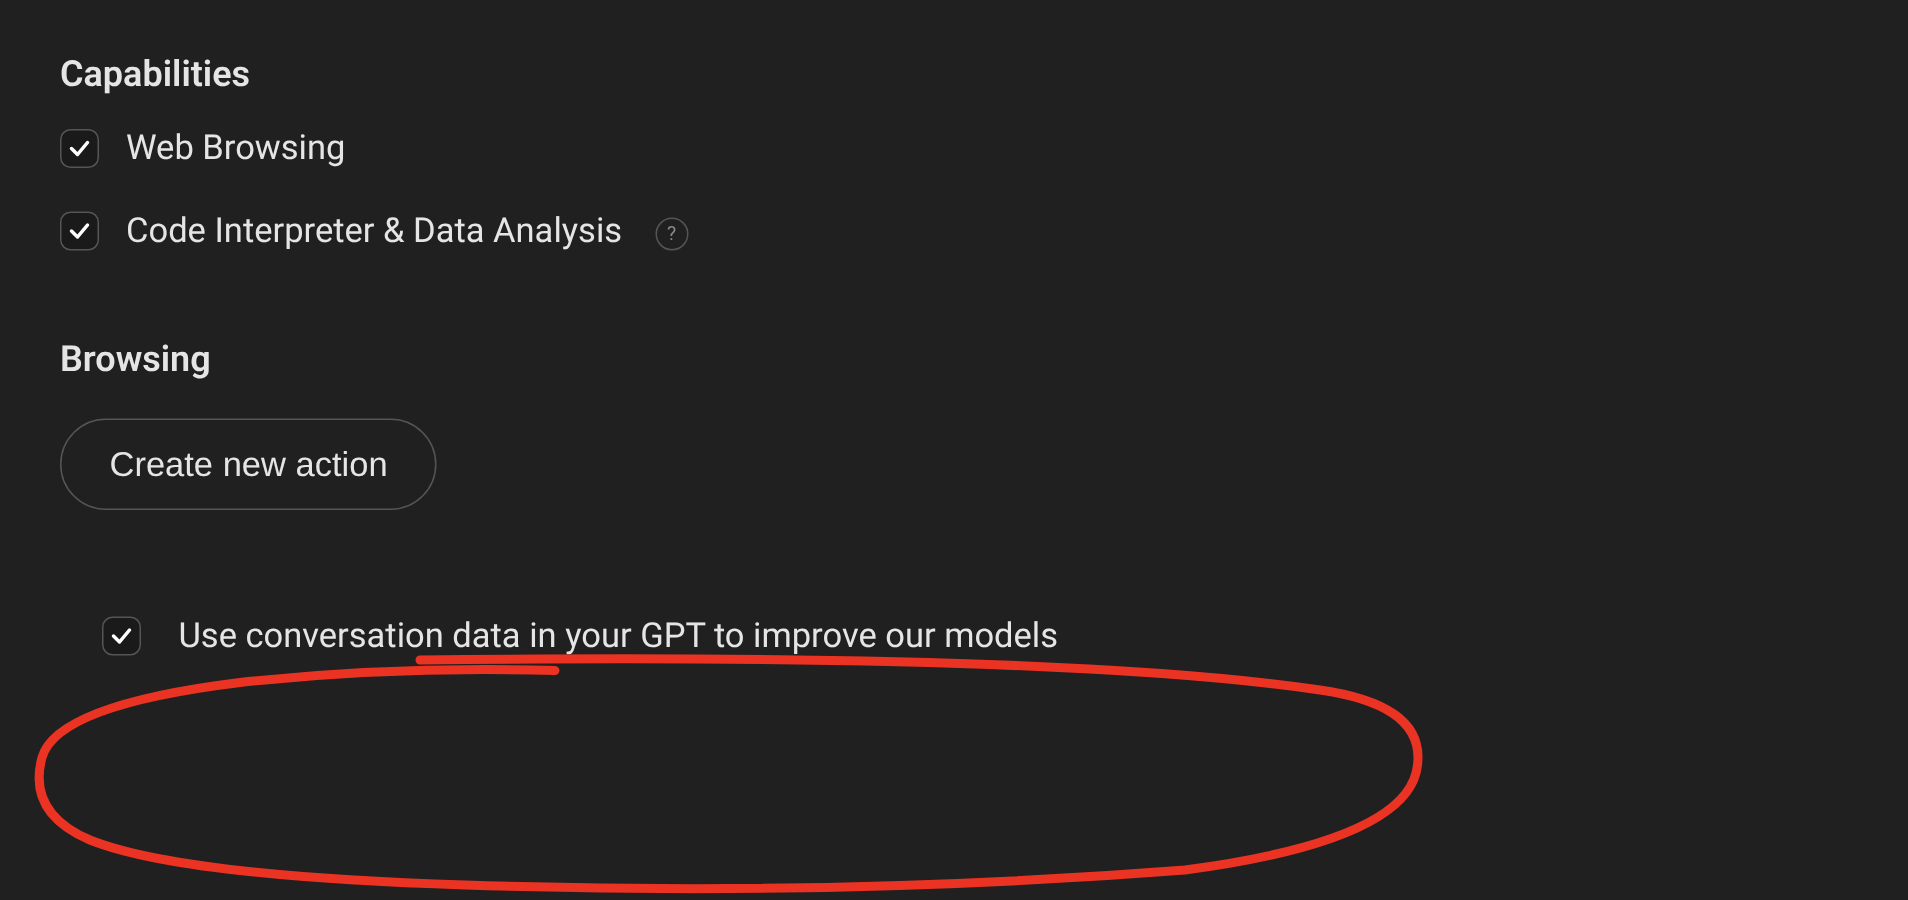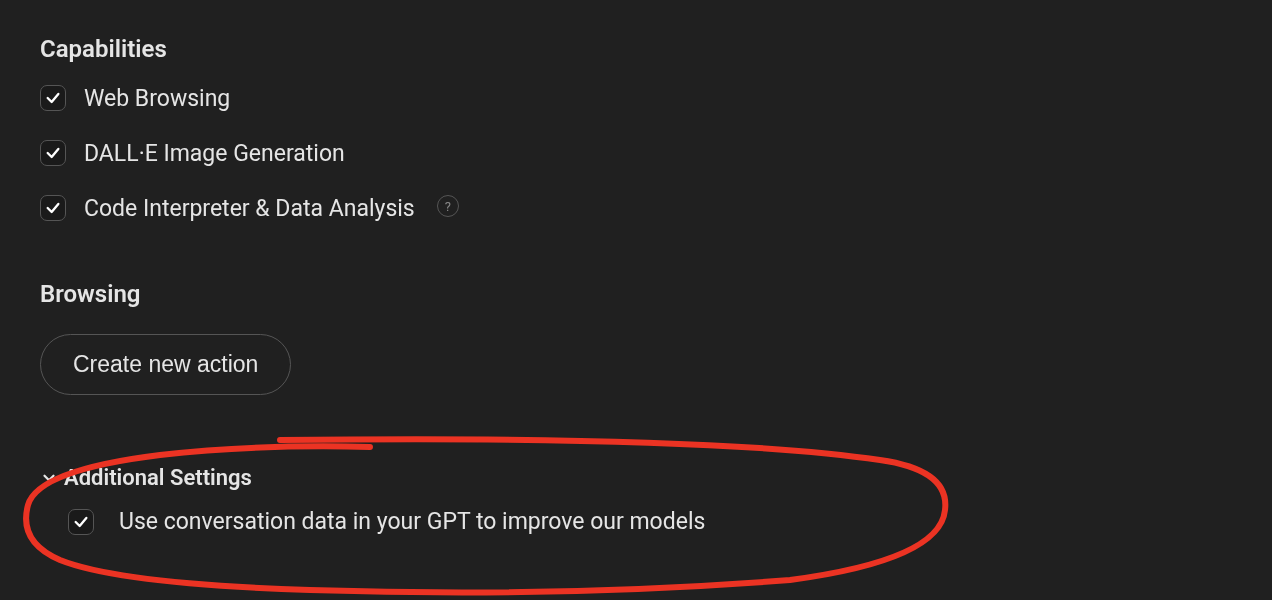--- a/index.html
+++ b/index.html
@@ -17,21 +17,21 @@
       position: relative;
     }
     .section-header {
       font-size: 24px;
       font-weight: 600;
       color: #e5e5e5;
       margin-bottom: 22px;
     }
     .checkbox-row {
       display: flex;
-      align-items: flex-start;
+      align-items: flex-end;
       gap: 18px;
       margin-bottom: 28px;
     }
     .checkbox {
       width: 26px;
       height: 26px;
       border-radius: 7px;
       background: #1a1a1a;
       border: 1.5px solid #555;
       display: flex;
@@ -126,54 +126,38 @@
 
   <div class="checkbox-row">
     <div class="checkbox">
       <svg viewBox="0 0 24 24" fill="none" stroke="#fff" stroke-width="3.5" stroke-linecap="round" stroke-linejoin="round">
         <polyline points="4 12 10 18 20 6"></polyline>
       </svg>
     </div>
     <span class="checkbox-label">Web Browsing</span>
   </div>
 
-  <div class="checkbox-row">
-    <div class="checkbox">
-      <svg viewBox="0 0 24 24" fill="none" stroke="#fff" stroke-width="3.5" stroke-linecap="round" stroke-linejoin="round">
-        <polyline points="4 12 10 18 20 6"></polyline>
-      </svg>
-    </div>
-    <span class="checkbox-label">DALL·E Image Generation</span>
-  </div>
 
   <div class="checkbox-row">
     <div class="checkbox">
       <svg viewBox="0 0 24 24" fill="none" stroke="#fff" stroke-width="3.5" stroke-linecap="round" stroke-linejoin="round">
         <polyline points="4 12 10 18 20 6"></polyline>
       </svg>
     </div>
     <span class="checkbox-label">Code Interpreter &amp; Data Analysis</span>
     <span class="help-icon">?</span>
   </div>
 </div>
 
 <div class="actions-section">
   <div class="section-header">Browsing</div>
   <button class="create-action-btn">Create new action</button>
 </div>
 
 <div class="additional-settings">
-  <div class="collapse-header">
-    <span class="chevron-icon">
-      <svg width="18" height="18" viewBox="0 0 24 24" fill="none" stroke="#e5e5e5" stroke-width="3" stroke-linecap="round" stroke-linejoin="round">
-        <polyline points="6 9 12 15 18 9"></polyline>
-      </svg>
-    </span>
-    <span class="collapse-title">Additional Settings</span>
-  </div>
   <div class="additional-row">
     <div class="checkbox small">
       <svg viewBox="0 0 24 24" fill="none" stroke="#fff" stroke-width="3.5" stroke-linecap="round" stroke-linejoin="round">
         <polyline points="4 12 10 18 20 6"></polyline>
       </svg>
     </div>
     <span class="additional-label">Use conversation data in your GPT to improve our models</span>
   </div>
 </div>
 

